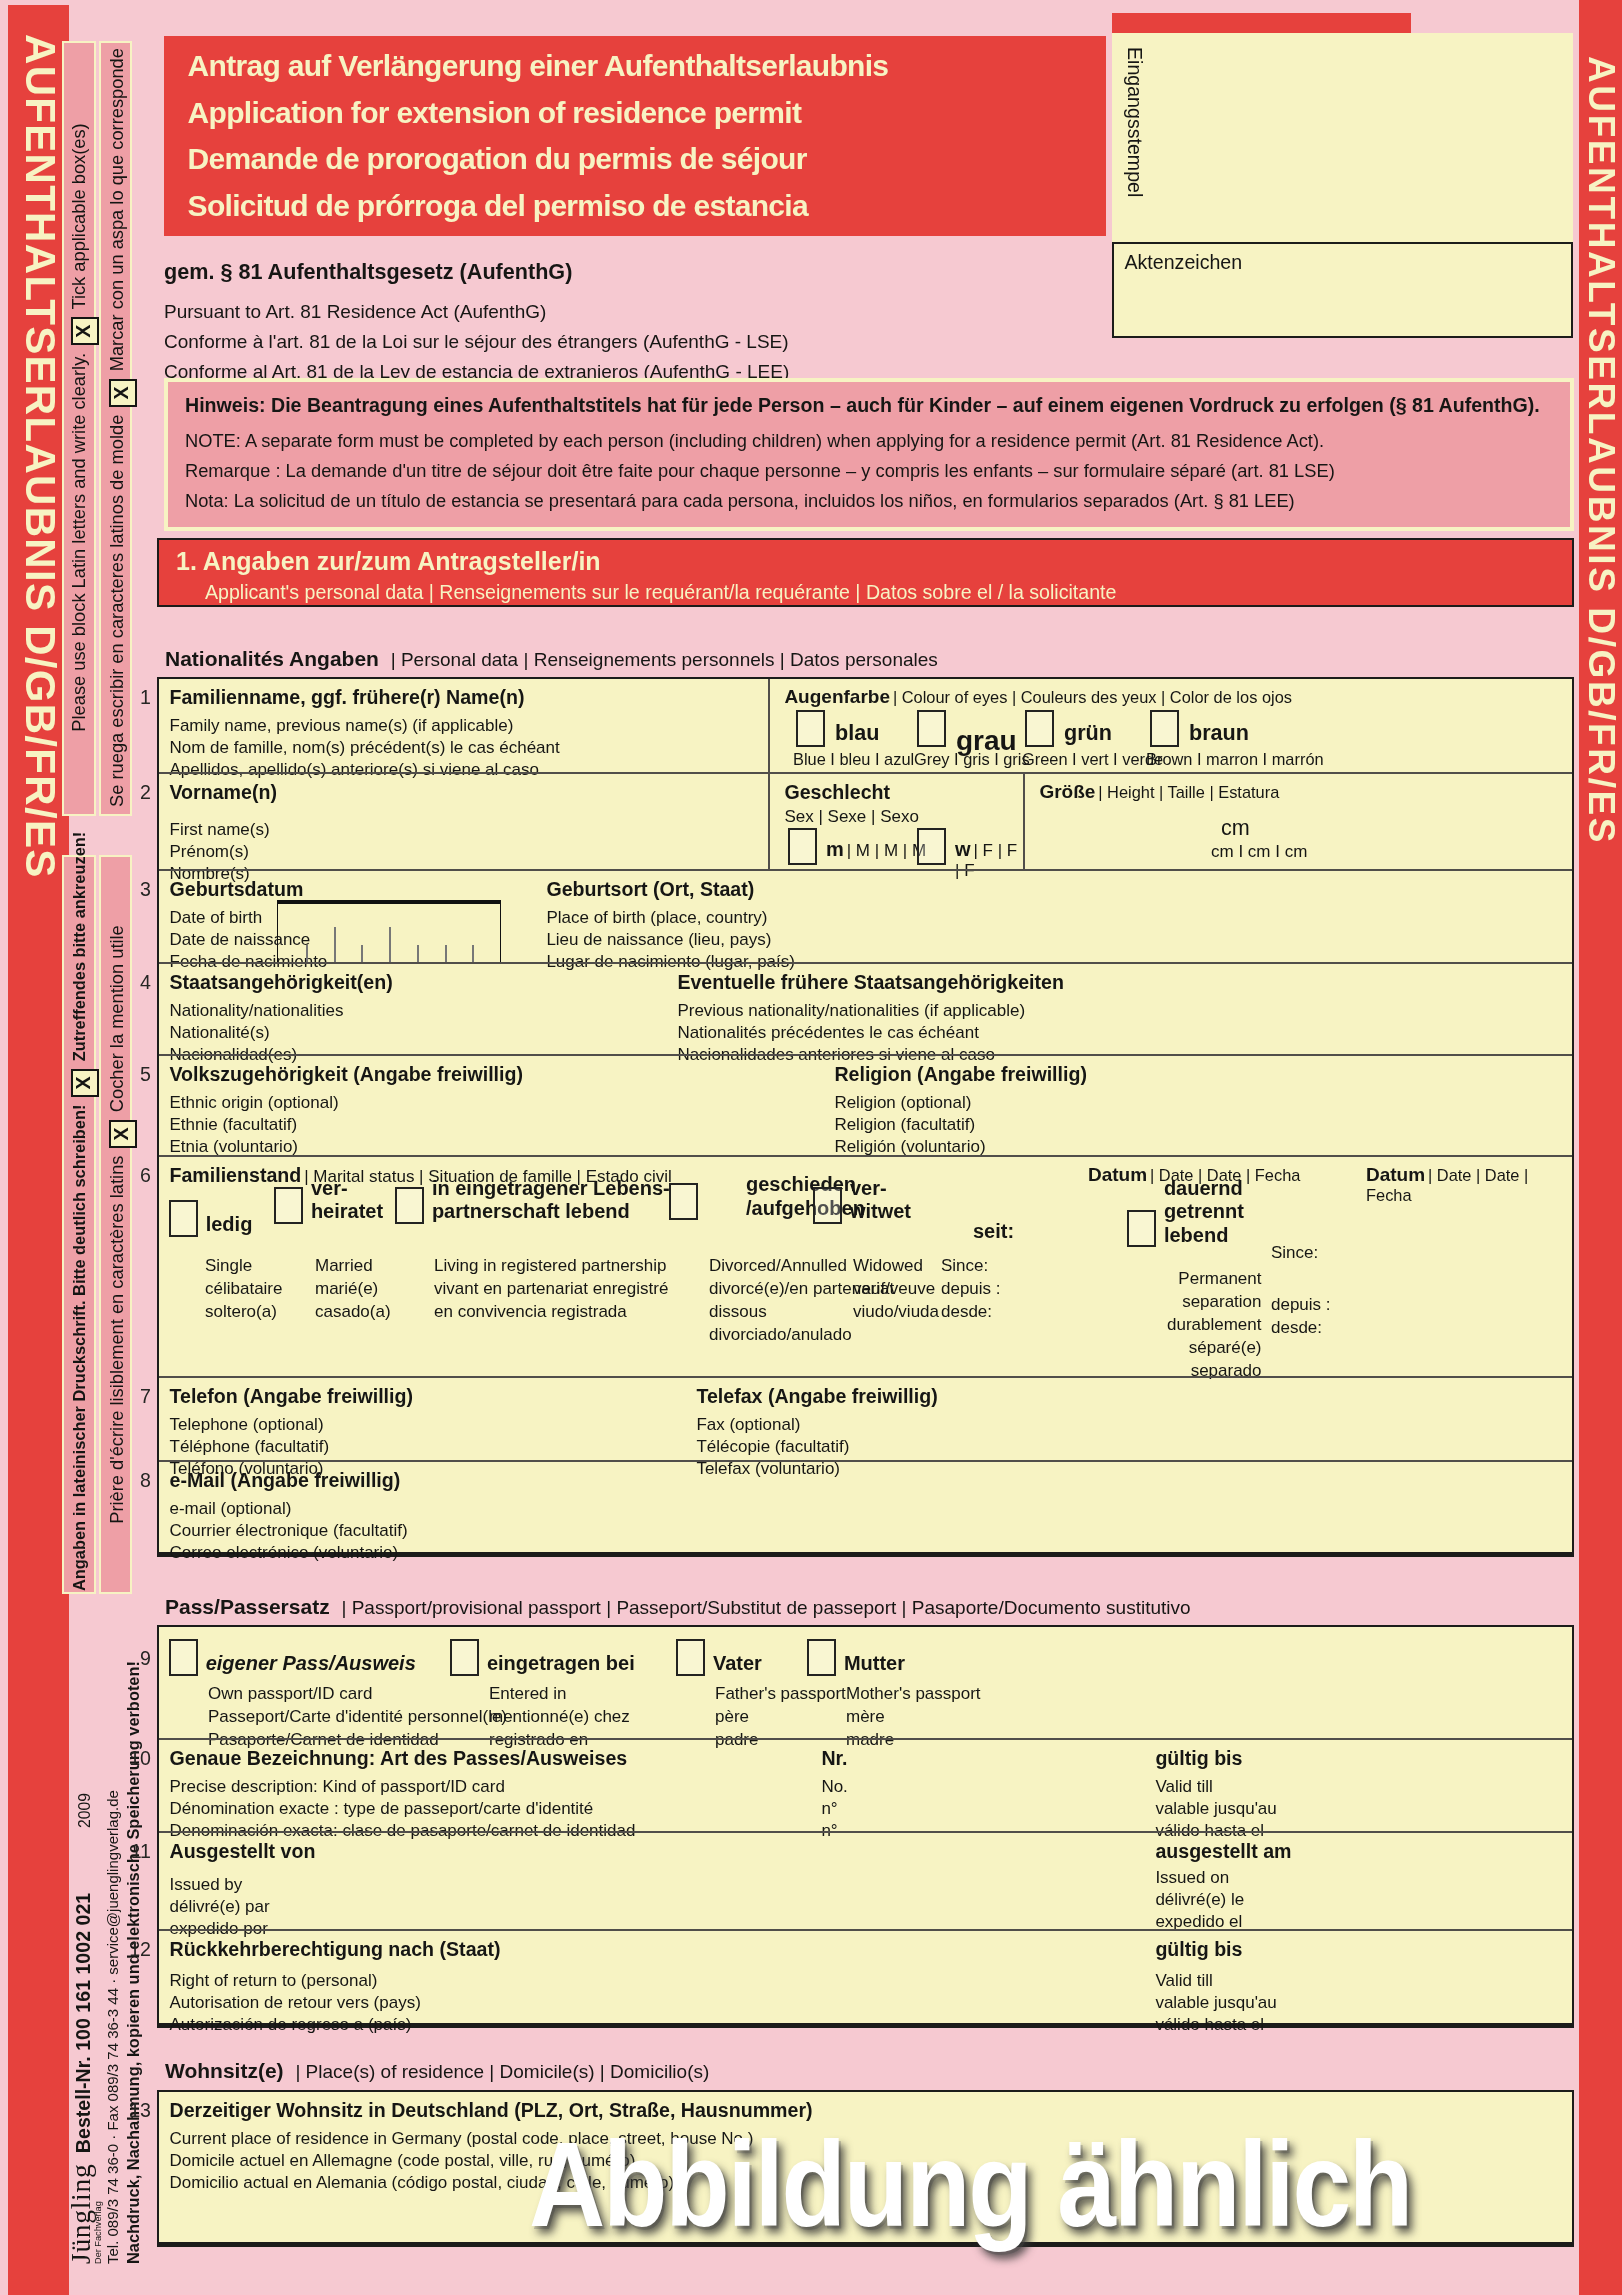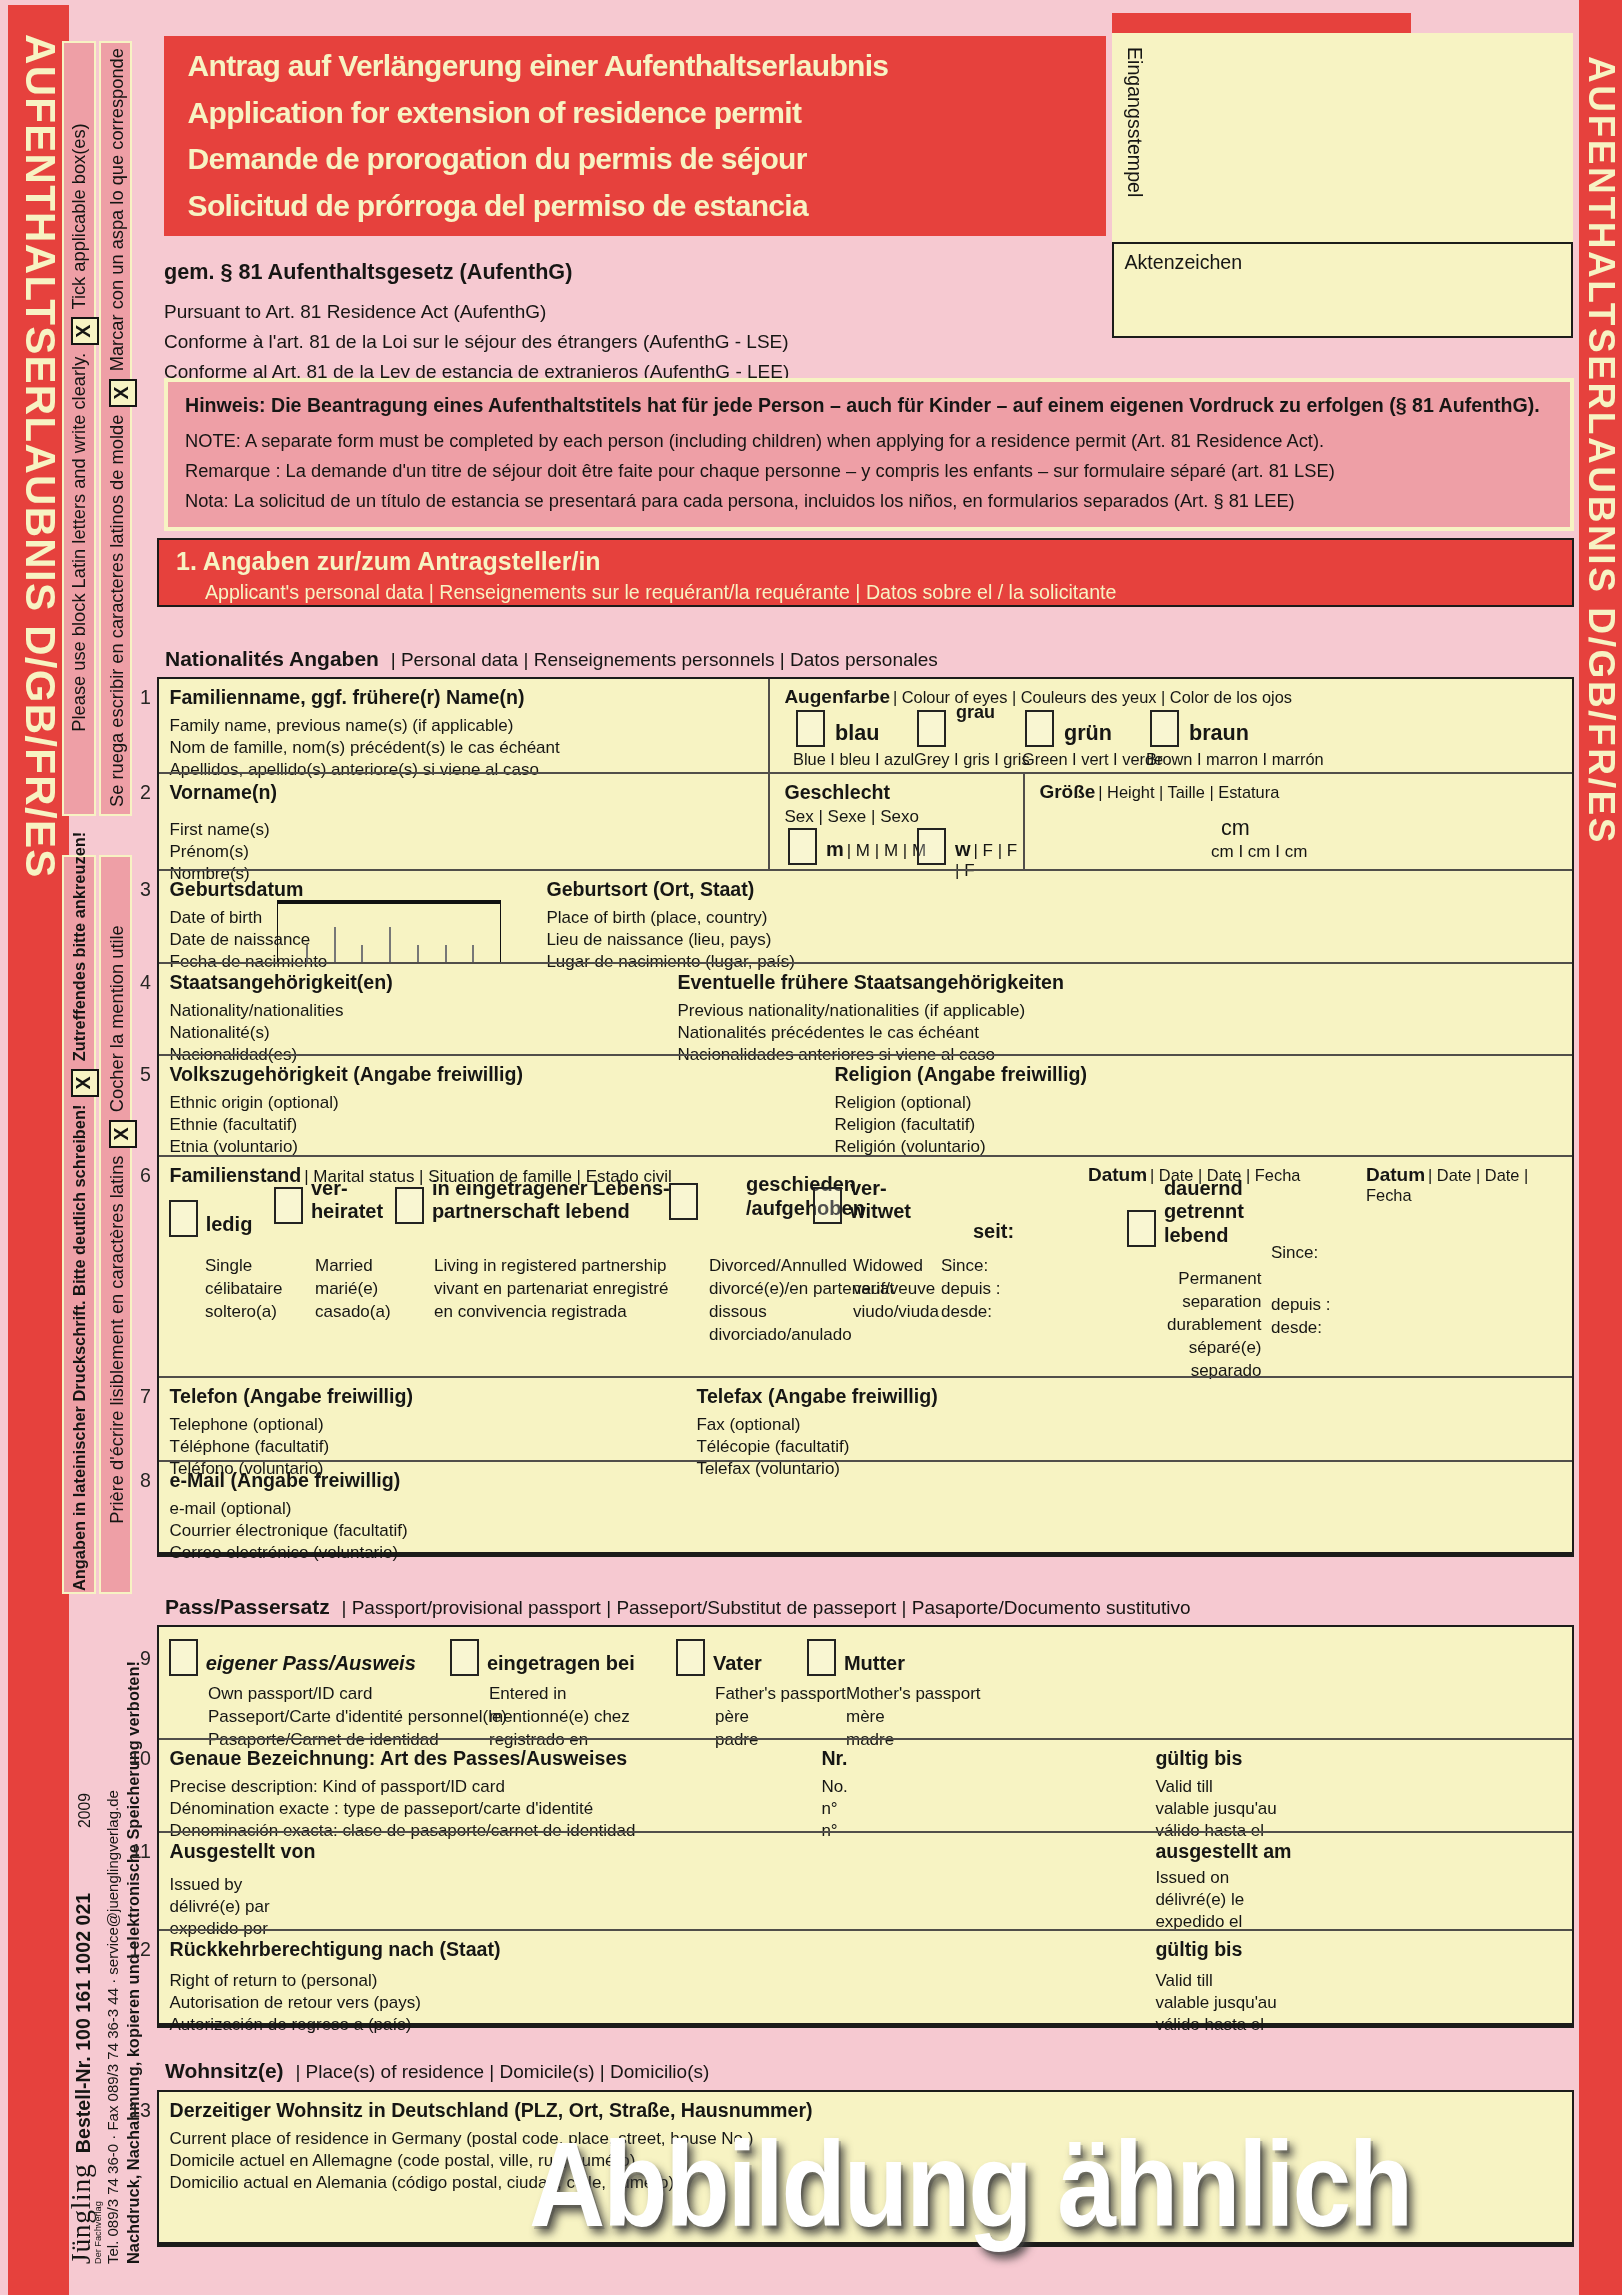--- a/index.html
+++ b/index.html
@@ -143,21 +143,21 @@
       <div class="fl">Familienname, ggf. frühere(r) Name(n)</div>
       <div class="fs">Family name, previous name(s) (if applicable)
 Nom de famille, nom(s) précédent(s) le cas échéant
 Apellidos, apellido(s) anteriore(s) si viene al caso</div>
       <div class="rcol vline" style="left:609px;width:803px;">
         <span class="fl" style="font-size:19px;">Augenfarbe</span>
         <span style="font-size:16.4px;">|  Colour of eyes  |  Couleurs des yeux  |  Color de los ojos</span>
         <span class="cb" style="position:absolute;left:26px;top:31px;"></span>
         <span class="fl" style="position:absolute;left:65px;top:41px;font-size:21.6px;">blau</span>
         <span class="cb" style="position:absolute;left:147px;top:31px;"></span>
-        <span class="fl" style="position:absolute;left:186px;top:23px;font-size:18px;">grau</span>
+        <span class="fl" style="position:absolute;left:186px;top:46px;font-size:28px;">grau</span>
         <span class="cb" style="position:absolute;left:255px;top:31px;"></span>
         <span class="fl" style="position:absolute;left:294px;top:41px;font-size:21.6px;">grün</span>
         <span class="cb" style="position:absolute;left:380px;top:31px;"></span>
         <span class="fl" style="position:absolute;left:419px;top:41px;font-size:21.6px;">braun</span>
         <span style="position:absolute;left:23px;top:71px;font-size:16.4px;">Blue I bleu I azul</span>
         <span style="position:absolute;left:144px;top:71px;font-size:16.4px;">Grey I gris I gris</span>
         <span style="position:absolute;left:252px;top:71px;font-size:16.4px;">Green I vert I verde</span>
         <span style="position:absolute;left:376px;top:71px;font-size:16.4px;">Brown I marron I marrón</span>
       </div>
     </div>

